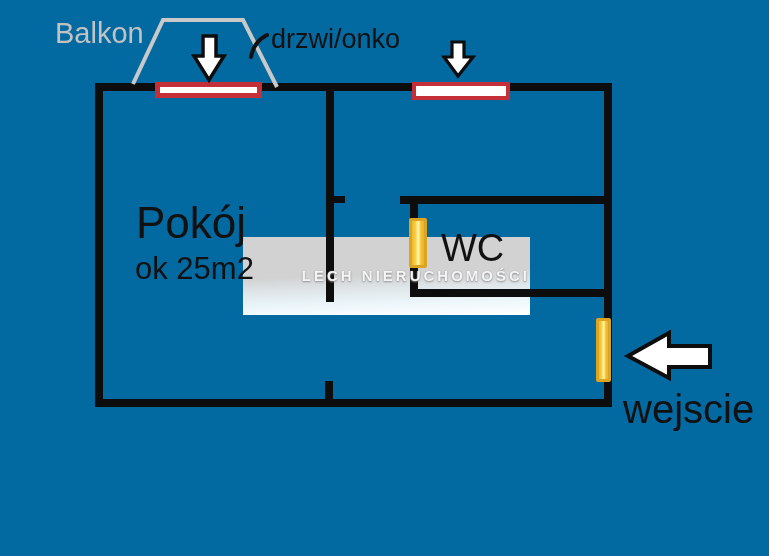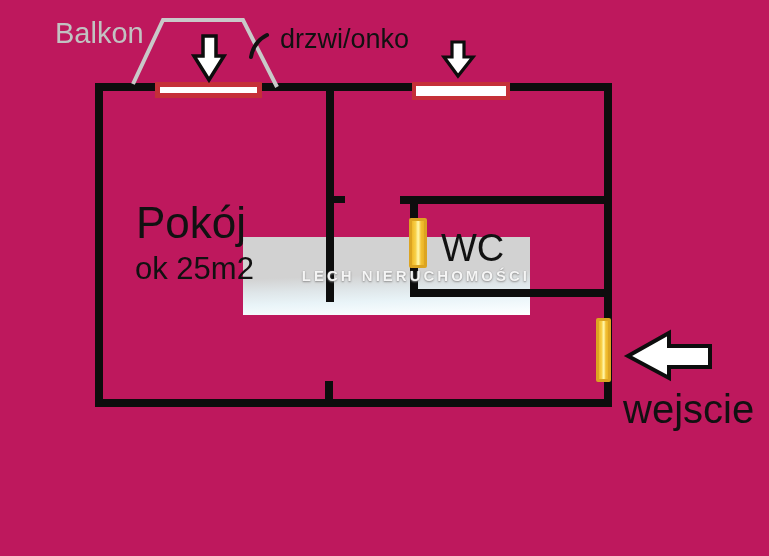--- a/index.html
+++ b/index.html
@@ -1,19 +1,19 @@
 <!DOCTYPE html>
 <html><head>
 <meta charset="utf-8">
 <style>
   html,body{margin:0;padding:0;background:#ffffff;}
   #stage{
     position:relative;
     width:769px;height:556px;
-    background:#be185d;
+    background:#0369a1;
     font-family:"Liberation Sans", sans-serif;
     overflow:hidden;
   }
   
   .wall{position:absolute;background:#0d0d0d;z-index:2;}
   .wall-top      {left:95px;  top:83px;  width:517px; height:8px;}
   .wall-left     {left:95px;  top:83px;  width:8px;   height:324px;}
   .wall-right    {left:604px; top:83px;  width:8px;   height:324px;}
   .wall-bottom   {left:95px;  top:399px; width:517px; height:8px;}
   .wall-divider  {left:326px; top:83px;  width:8px;   height:219px;}
@@ -33,21 +33,21 @@
         background:linear-gradient(90deg,#f0b929 0%,#f8d14a 30%,#fff3a0 48% 56%,#f3c033 75%,#eab325 100%);}
   .door-wc   {left:409px; top:218px; width:18px; height:50px;}
   .door-entry{left:596px; top:318px; width:15px; height:64px;}
 
   
   #vectors{position:absolute;left:0;top:0;width:769px;height:556px;z-index:5;pointer-events:none;}
 
   
   .lbl{position:absolute;color:#111111;line-height:1;white-space:nowrap;z-index:6;}
   .lbl-balkon {left:55px;  top:19px;  font-size:29px; color:#c2c2c2;}
-  .lbl-drzwi  {left:271px; top:26px;  font-size:27px;margin-left:9px;}
+  .lbl-drzwi  {left:271px; top:26px;  font-size:27px;}
   .lbl-kuchnia{left:376px; top:130px; font-size:42px;}
   .lbl-pokoj  {left:136px; top:201px; font-size:44px;}
   .lbl-area   {left:135px; top:253px; font-size:31px;}
   .lbl-wc     {left:441px; top:229px; font-size:38px;}
   .lbl-wejscie{left:623px; top:389px; font-size:40px;}
 
   
   .wm-band{
     position:absolute;left:243px;top:237px;width:287px;height:78px;z-index:1;
     background:linear-gradient(178deg,#d2d2d2 0%,#d2d2d2 48%,#dfe6e9 64%,#e9f4f8 78%,#f7fcfe 92%,#ffffff 100%);

